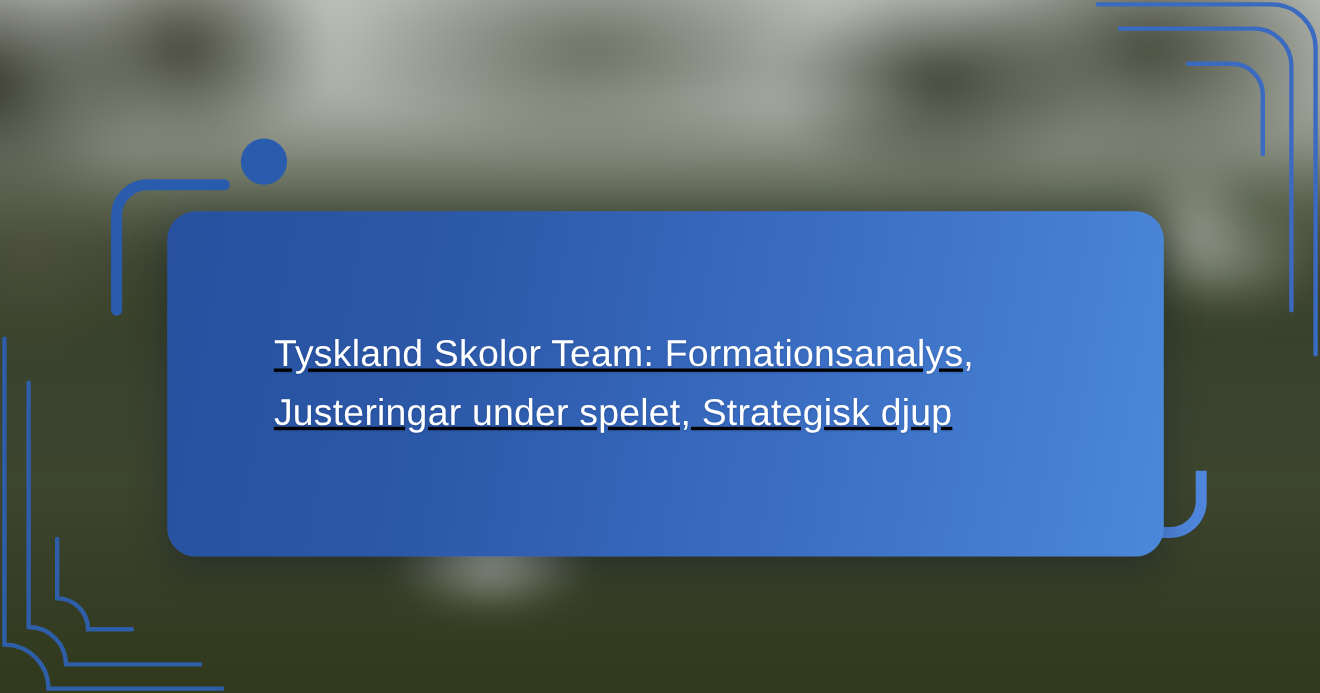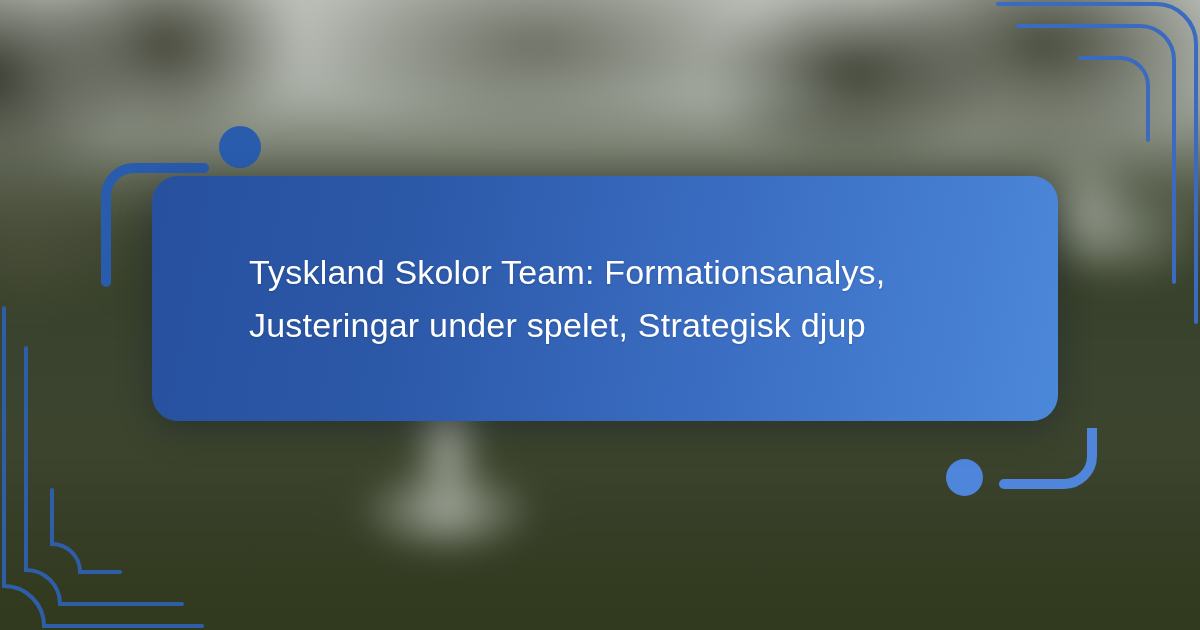--- a/index.html
+++ b/index.html
@@ -59,26 +59,26 @@
   .elbow-br { left:996px; top:428px; }
   .dot {
     position:absolute; border-radius:50%;
   }
   .dot-tl { left:219px; top:126px; width:42px; height:42px; background:#2A5CAE; }
   .dot-br { left:946px; top:459px; width:37px; height:37px; background:#4F86DC; }
 
   
   .title-card {
     position:absolute;
-    left:152px; top:176px;
-    width:906px; height:245px;
+    left:152px; top:192px;
+    width:906px; height:314px;
     border-radius:26px;
     background:linear-gradient(100deg, #27519F 0%, #2C58A8 28%, #3A6DC2 62%, #4C88DA 100%);
     box-shadow:0 10px 34px rgba(10,20,45,.32);
-    display:flex; align-items:center;
+    display:flex; align-items:center;text-decoration:underline;
   }
   .title-text {
     color:#ffffff;
     font-size:34px;
     line-height:53px;
     font-weight:400;
     letter-spacing:.2px;
     padding:0 56px 0 97px;
     max-width:100%;
     text-shadow:0 1px 2px rgba(12,30,70,.22);

